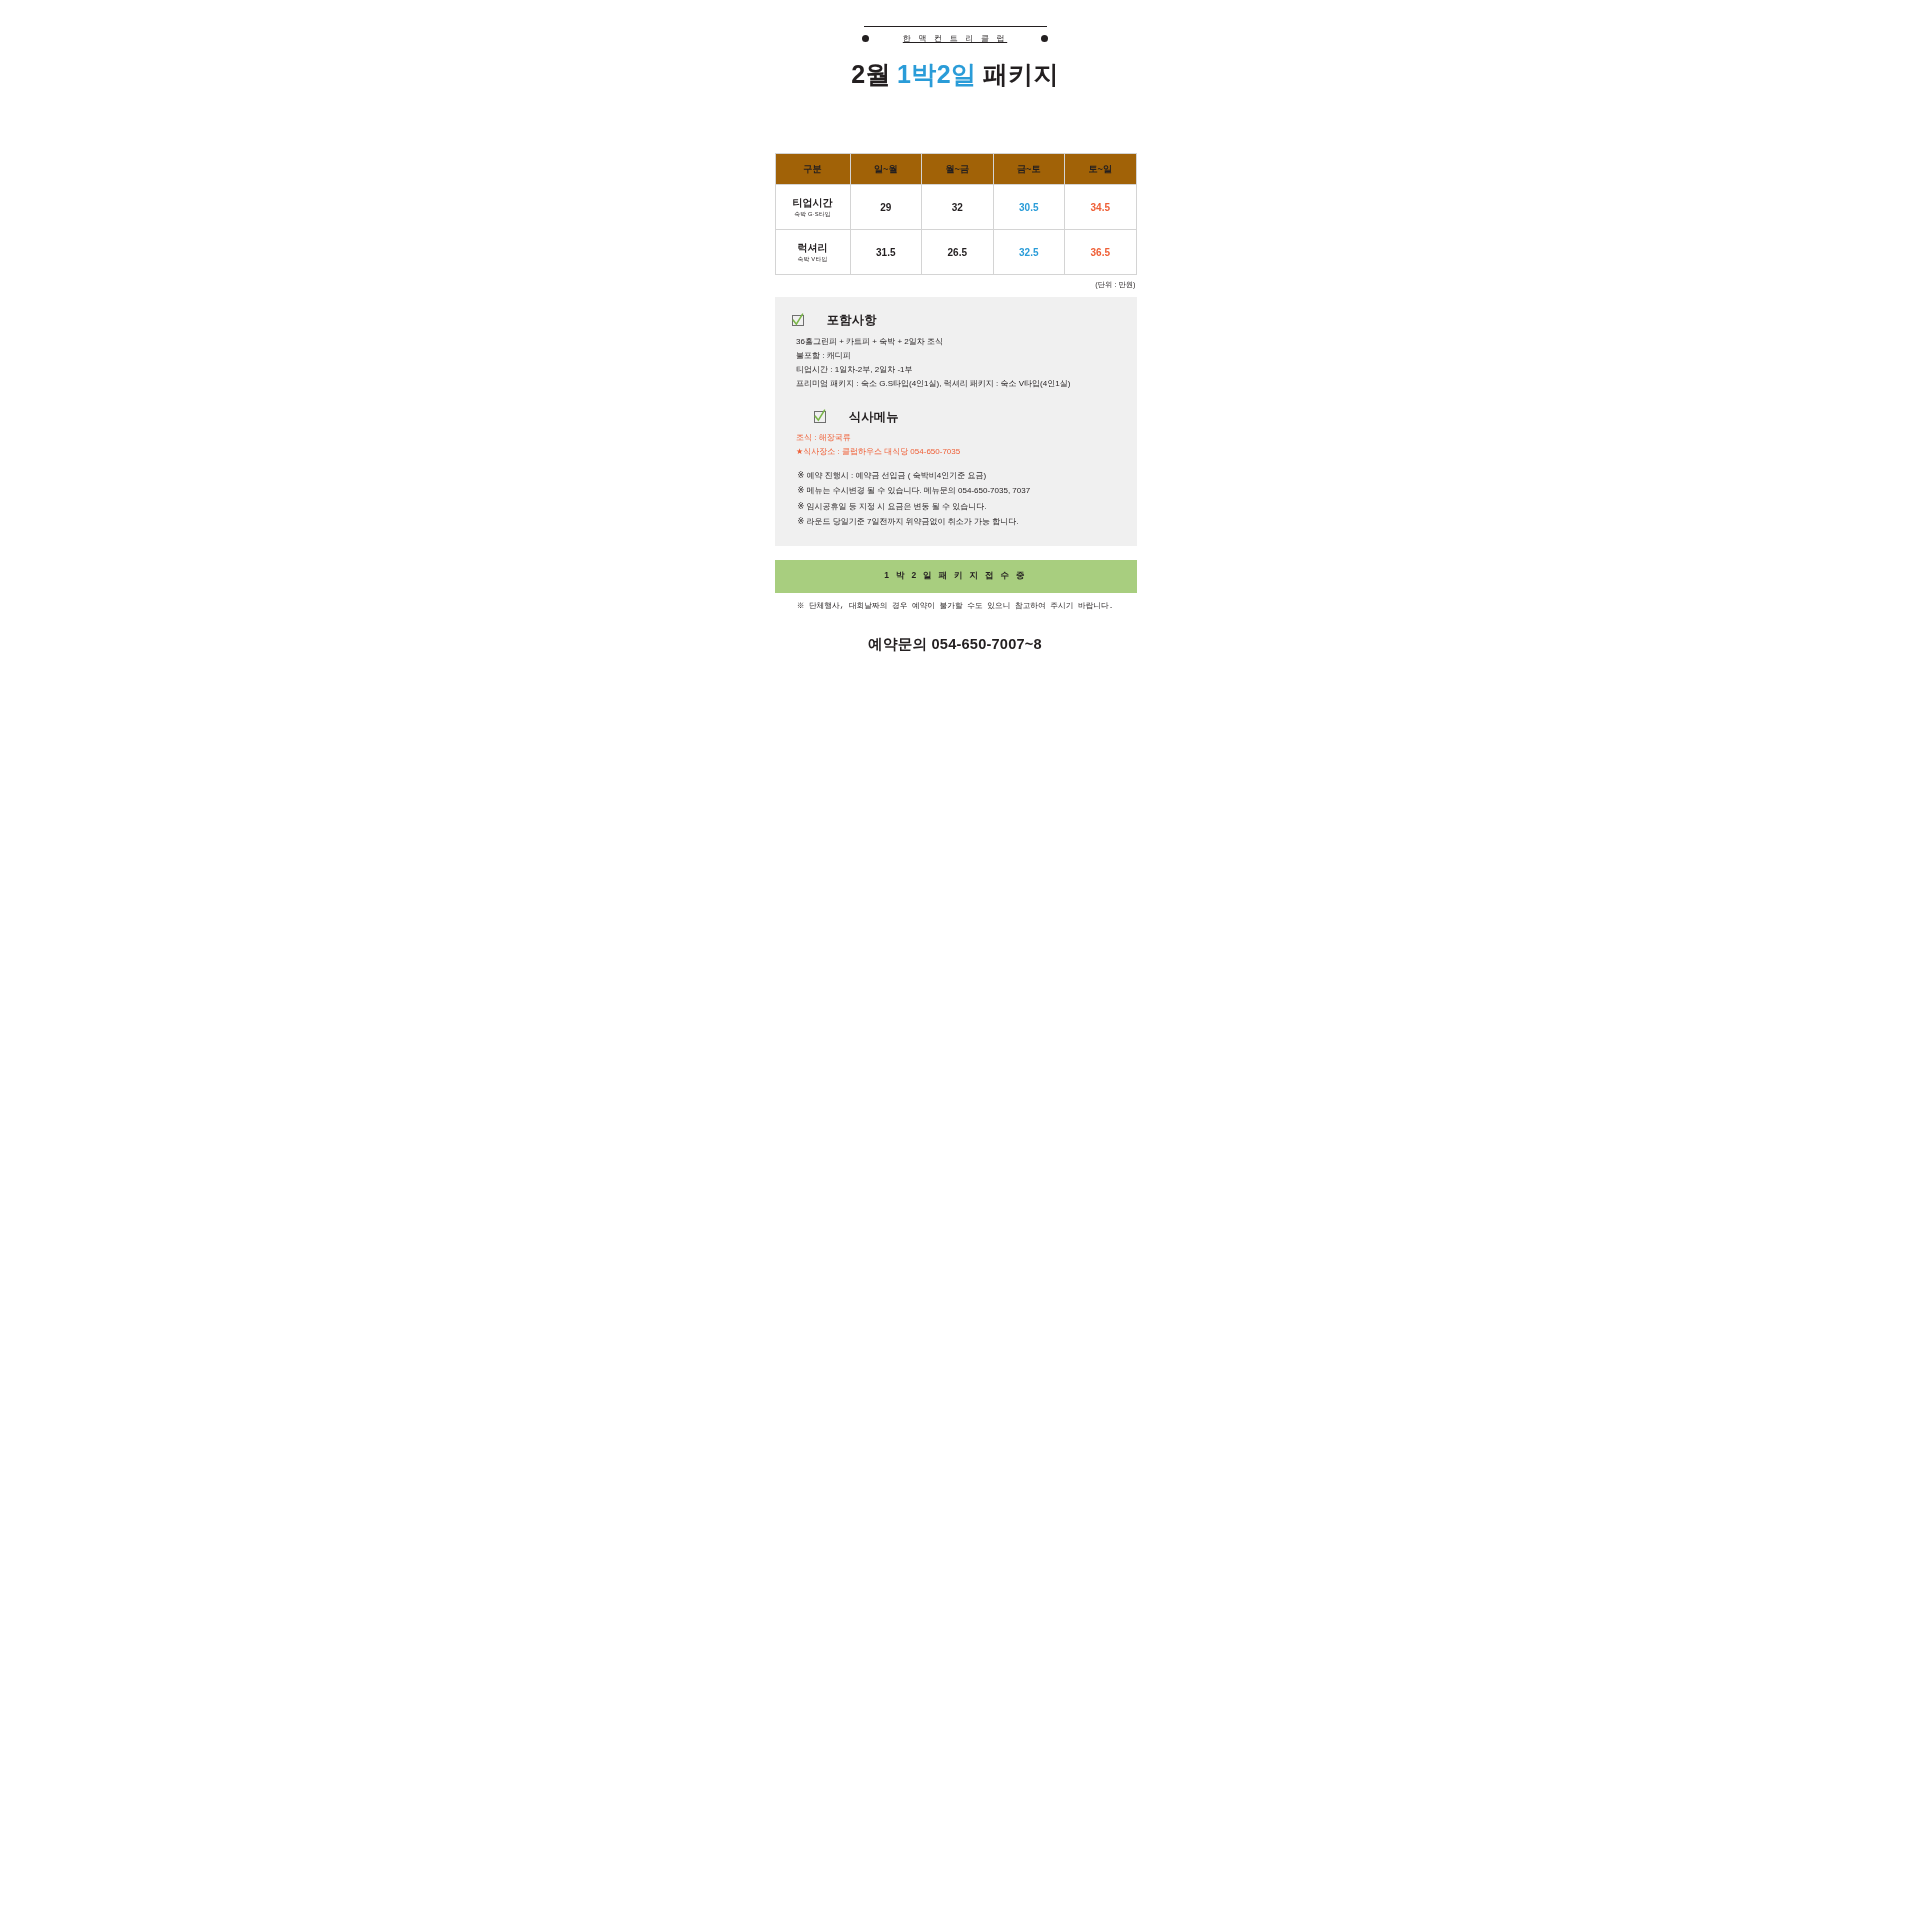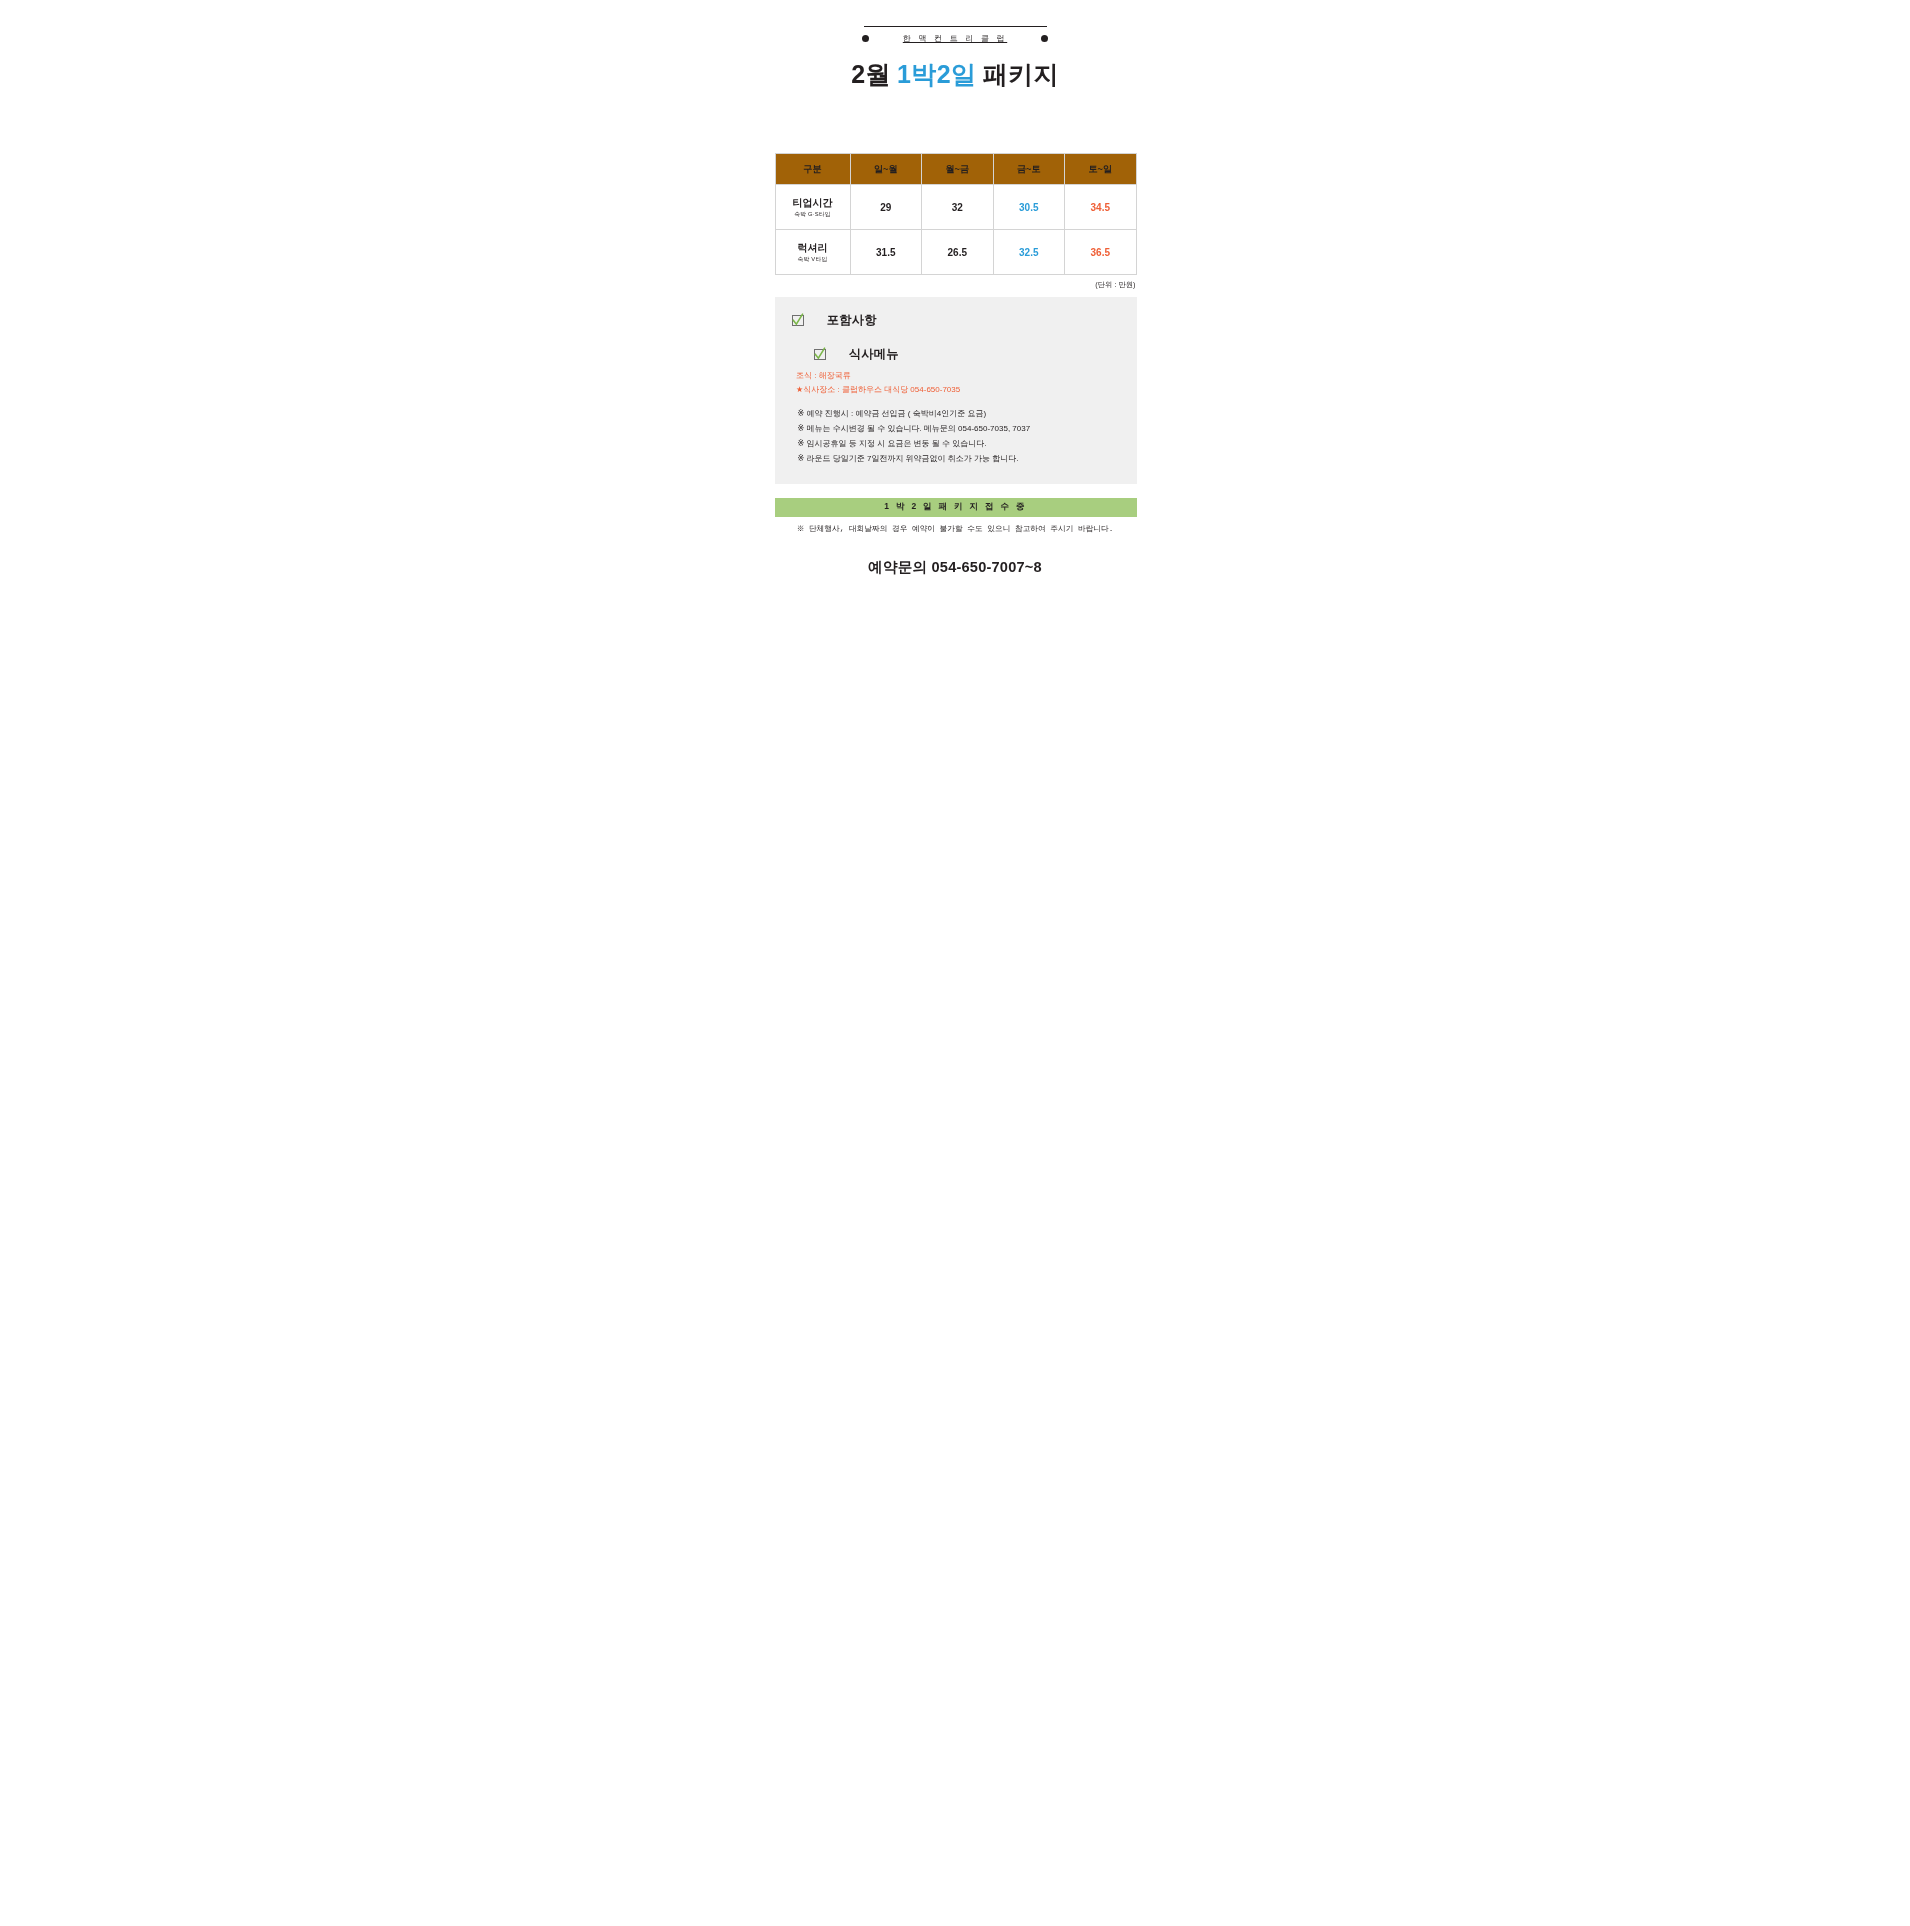--- a/index.html
+++ b/index.html
@@ -171,21 +171,21 @@
     font-size: 8px;
     line-height: 1.9;
     color: #231f20;
   }
 
   
   .banner {
     margin: 14px 35px 0 35px;
     width: 362px;
     background: #a8ce7f;
-    height: 19px;
+    height: 33px;
     display: flex;
     align-items: center;
     justify-content: center;
     font-size: 8.5px;
     font-weight: 600;
     letter-spacing: 2.3px;
     color: #231f20;
     box-sizing: border-box;
   }
   .banner-note {
@@ -263,20 +263,26 @@
 
     <div class="sec-head">
       <span class="check-icon">
         <span class="box"></span>
         <svg width="13" height="15.4" viewBox="0 0 34 40" fill="none" aria-hidden="true">
           <path d="M6 19 L14 29 L30 3" stroke="#7ab648" stroke-width="4" fill="none" stroke-linecap="square"></path>
         </svg>
       </span>
       <span class="sec-title">포함사항</span>
     </div>
+    <div class="sec-body">
+      <div class="line">36홀그린피 + 카트피 + 숙박 + 2일차 조식</div>
+      <div class="line">불포함 : 캐디피</div>
+      <div class="line">티업시간 : 1일차-2부,  2일차 -1부</div>
+      <div class="line">프리미엄 패키지 : 숙소 G.S타입(4인1실),  럭셔리 패키지 : 숙소 V타입(4인1실)</div>
+    </div>
 
     <div class="sec-head second">
       <span class="check-icon">
         <span class="box"></span>
         <svg width="13" height="15.4" viewBox="0 0 34 40" fill="none" aria-hidden="true">
           <path d="M6 19 L14 29 L30 3" stroke="#7ab648" stroke-width="4" fill="none" stroke-linecap="square"></path>
         </svg>
       </span>
       <span class="sec-title">식사메뉴</span>
     </div>

